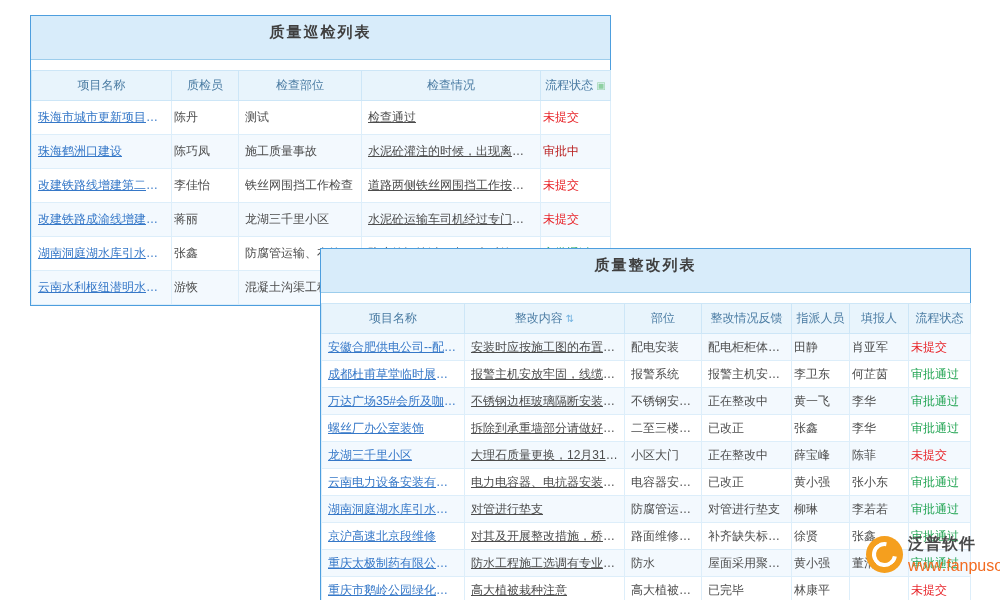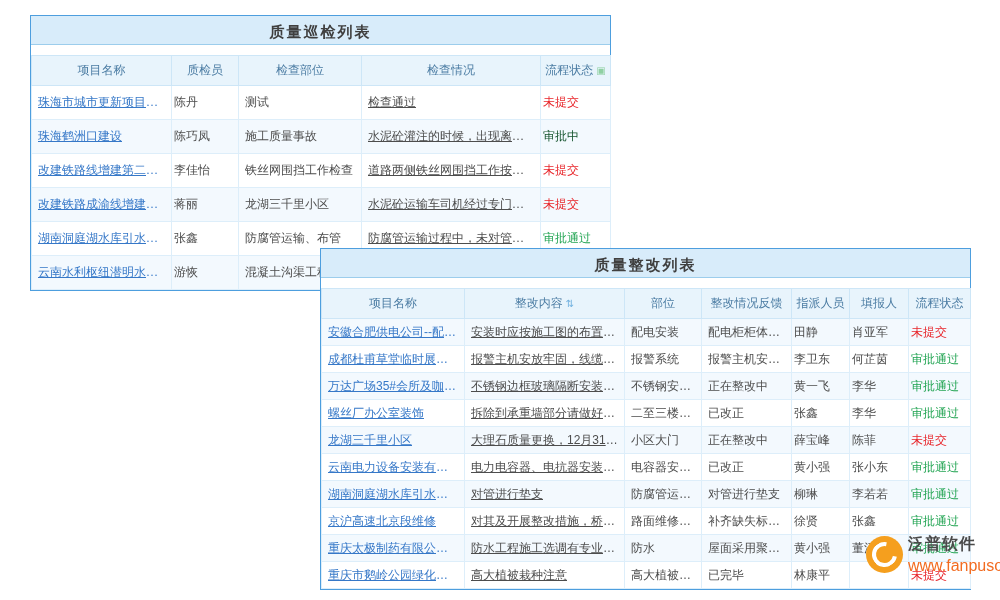--- a/index.html
+++ b/index.html
@@ -12,21 +12,21 @@
     overflow: hidden;
   }
   .panel {
     position: absolute;
     background: #ffffff;
     border: 1px solid #4d9ede;
   }
   #inspection-panel { left: 30px; top: 15px; width: 581px; z-index: 1; }
   #rectification-panel { left: 320px; top: 248px; width: 651px; z-index: 2; }
   .panel-title {
-    height: 29px; line-height: 32px;
+    height: 44px; line-height: 32px;
     text-align: center;
     background: #d8ecfa;
     color: #3f3f3f;
     font-size: 15px; font-weight: bold;
     letter-spacing: 2px;
     border-bottom: 1px solid #9ccdec;
   }
   table { border-collapse: collapse; table-layout: fixed; width: 100%; margin-top: 10px; }
   th {
     background: #e8f4fc;
@@ -38,21 +38,21 @@
     padding: 0 4px;
     overflow: hidden; white-space: nowrap;
   }
   td {
     font-size: 12px;
     color: #4d4d4d;
     border: 1px solid #ddeefa;
     padding: 0 6px;
     overflow: hidden; white-space: nowrap; text-overflow: ellipsis;
   }
-  #inspection-panel td { height: 34px; font-family: Liberation Serif, serif; }
+  #inspection-panel td { height: 34px; }
   #rectification-panel td { height: 27px; }
   #inspection-panel tbody tr:nth-child(even) { background: #f3f9fe; }
   #rectification-panel tbody tr:nth-child(odd) { background: #f3f9fe; }
   .col-project { color: #3678c8; text-decoration: underline; }
   .col-situation, .col-content { text-decoration: underline; }
   .col-inspector, .col-assignee, .col-reporter, .col-status { padding: 0 2px; }
   .mini-icon { margin-left: 3px; font-size: 10px; }
   .sort-icon { color: #6fb0df; }
   .filter-icon { color: #8fd0a2; }
 
@@ -104,21 +104,21 @@
           <td class="col-inspector">陈丹</td>
           <td class="col-part">测试</td>
           <td class="col-situation">检查通过</td>
           <td class="col-status" style="color: rgb(232, 38, 43);">未提交</td>
         </tr>
         <tr>
           <td class="col-project">珠海鹤洲口建设</td>
           <td class="col-inspector">陈巧凤</td>
           <td class="col-part">施工质量事故</td>
           <td class="col-situation">水泥砼灌注的时候，出现离析现象</td>
-          <td class="col-status" style="color: #14532d;">审批中</td>
+          <td class="col-status" style="color: #b91c1c;">审批中</td>
         </tr>
         <tr>
           <td class="col-project">改建铁路线增建第二线...</td>
           <td class="col-inspector">李佳怡</td>
           <td class="col-part">铁丝网围挡工作检查</td>
           <td class="col-situation">道路两侧铁丝网围挡工作按设计...</td>
           <td class="col-status" style="color: rgb(232, 38, 43);">未提交</td>
         </tr>
         <tr>
           <td class="col-project">改建铁路成渝线增建第...</td>

